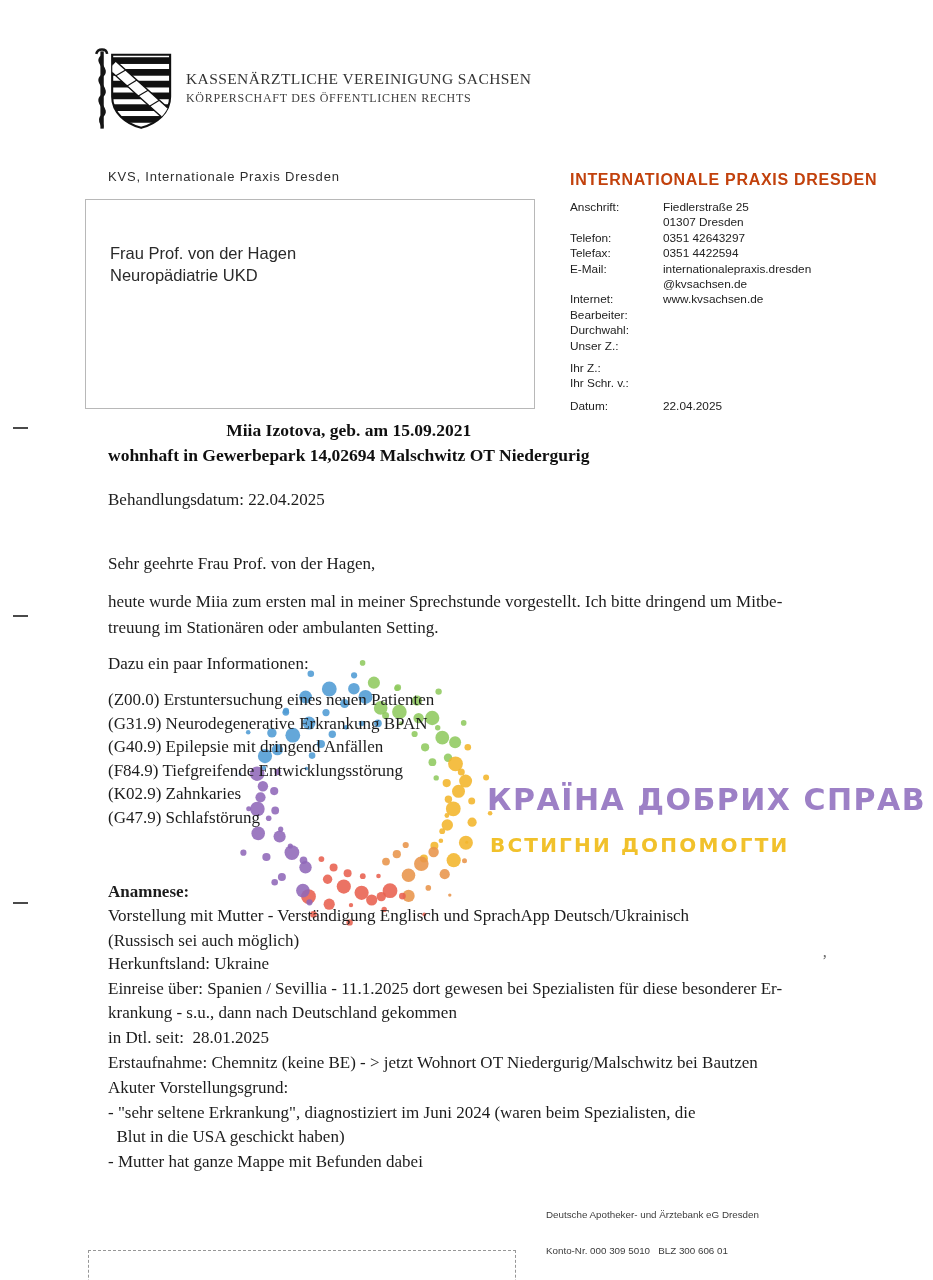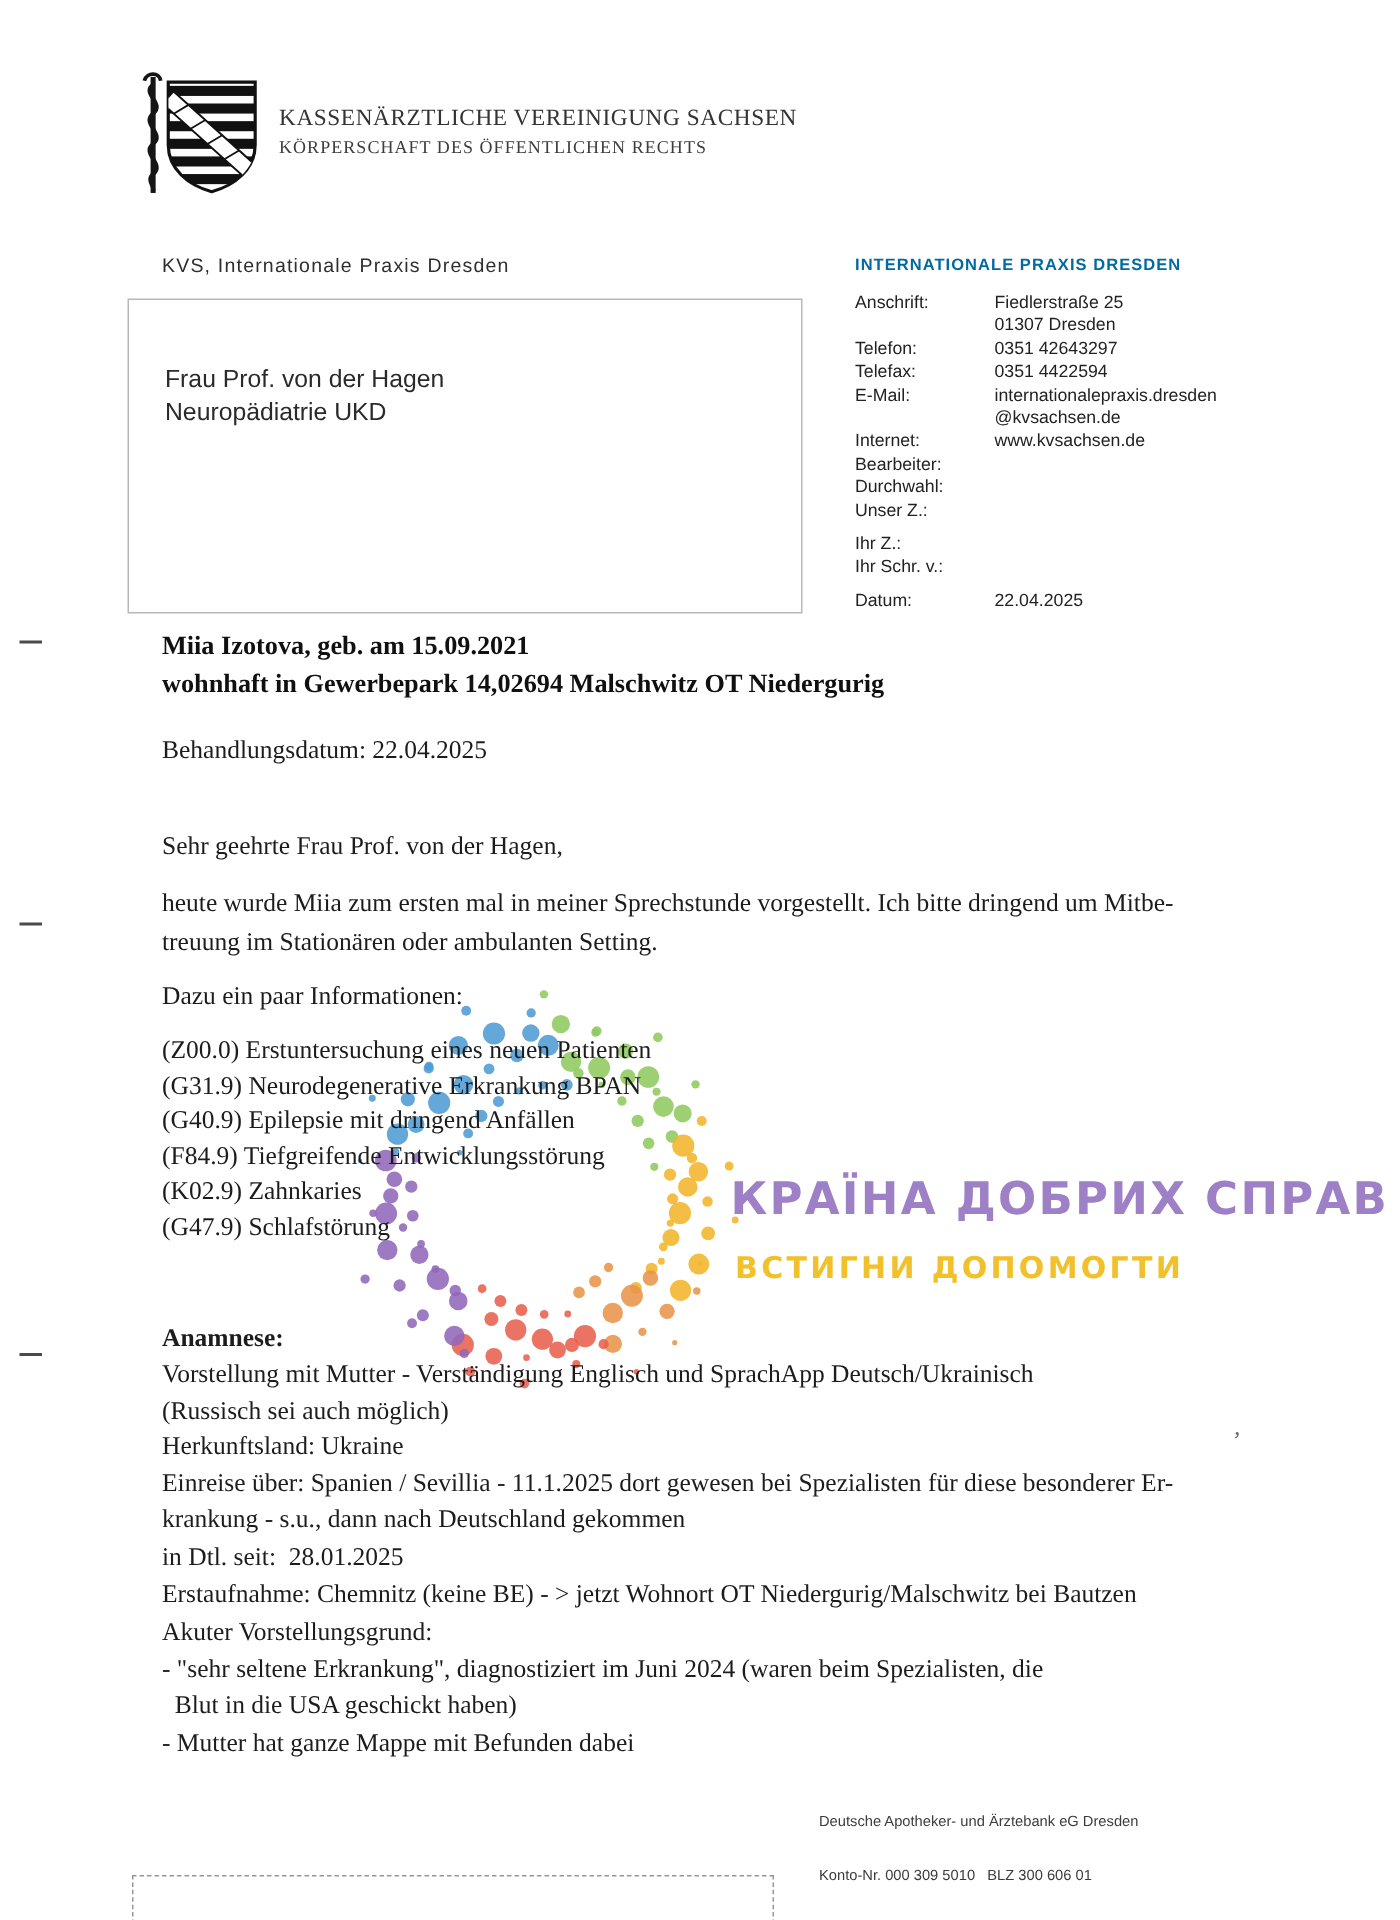--- a/index.html
+++ b/index.html
@@ -10,31 +10,31 @@
   .org-line1{font-size:15.5px;letter-spacing:0.4px;color:#343434;}
   .org-line2{font-size:12px;letter-spacing:0.7px;color:#3d3d3d;margin-top:3px;}
   
   .sender{font-family:"Liberation Sans","DejaVu Sans",sans-serif;font-size:13px;
           letter-spacing:0.8px;color:#2e2e2e;}
   .addr-window{width:448px;height:208px;border:1px solid #b8b8b8;}
   .recipient{font-family:"Liberation Sans","DejaVu Sans",sans-serif;font-size:16.5px;
              line-height:22px;color:#2a2a2a;}
   
   .contact{font-family:"Liberation Sans","DejaVu Sans",sans-serif;width:330px;}
-  .contact-title{font-size:11px;font-weight:bold;letter-spacing:0.7px;color:#0369a1;}
+  .contact-title{font-size:16px;font-weight:bold;letter-spacing:0.7px;color:#c2410c;}
   .contact-rows{margin-top:11px;}
   .crow{display:flex;font-size:11.8px;line-height:15.4px;color:#222;}
   .crow .lbl{width:93px;flex:0 0 93px;}
   .crow .val{white-space:pre-line;}
   .crow.mt{margin-top:7px;}
   
   .fold{width:15px;height:2px;background:#4a4a4a;left:13px;}
   
   .b17{font-size:17px;line-height:25px;}
-  .subject{font-size:17.5px;line-height:24.5px;font-weight:bold;color:#101010;}
+  .subject{font-size:17.5px;line-height:24.5px;font-weight:bold;color:#101010;text-align:center;}
   .pre{white-space:pre-wrap;}
   .heading-b{font-weight:bold;}
   .diag-item{font-size:17px;line-height:23.5px;}
   .line{white-space:pre-wrap;font-size:17px;line-height:24.7px;}
   
   .wm-title{font-family:"DejaVu Sans",sans-serif;font-weight:bold;font-size:30px;
             letter-spacing:1.5px;white-space:nowrap;}
   .wm-sub{font-family:"DejaVu Sans",sans-serif;font-weight:bold;font-size:20px;
           letter-spacing:2.2px;white-space:nowrap;}
   

